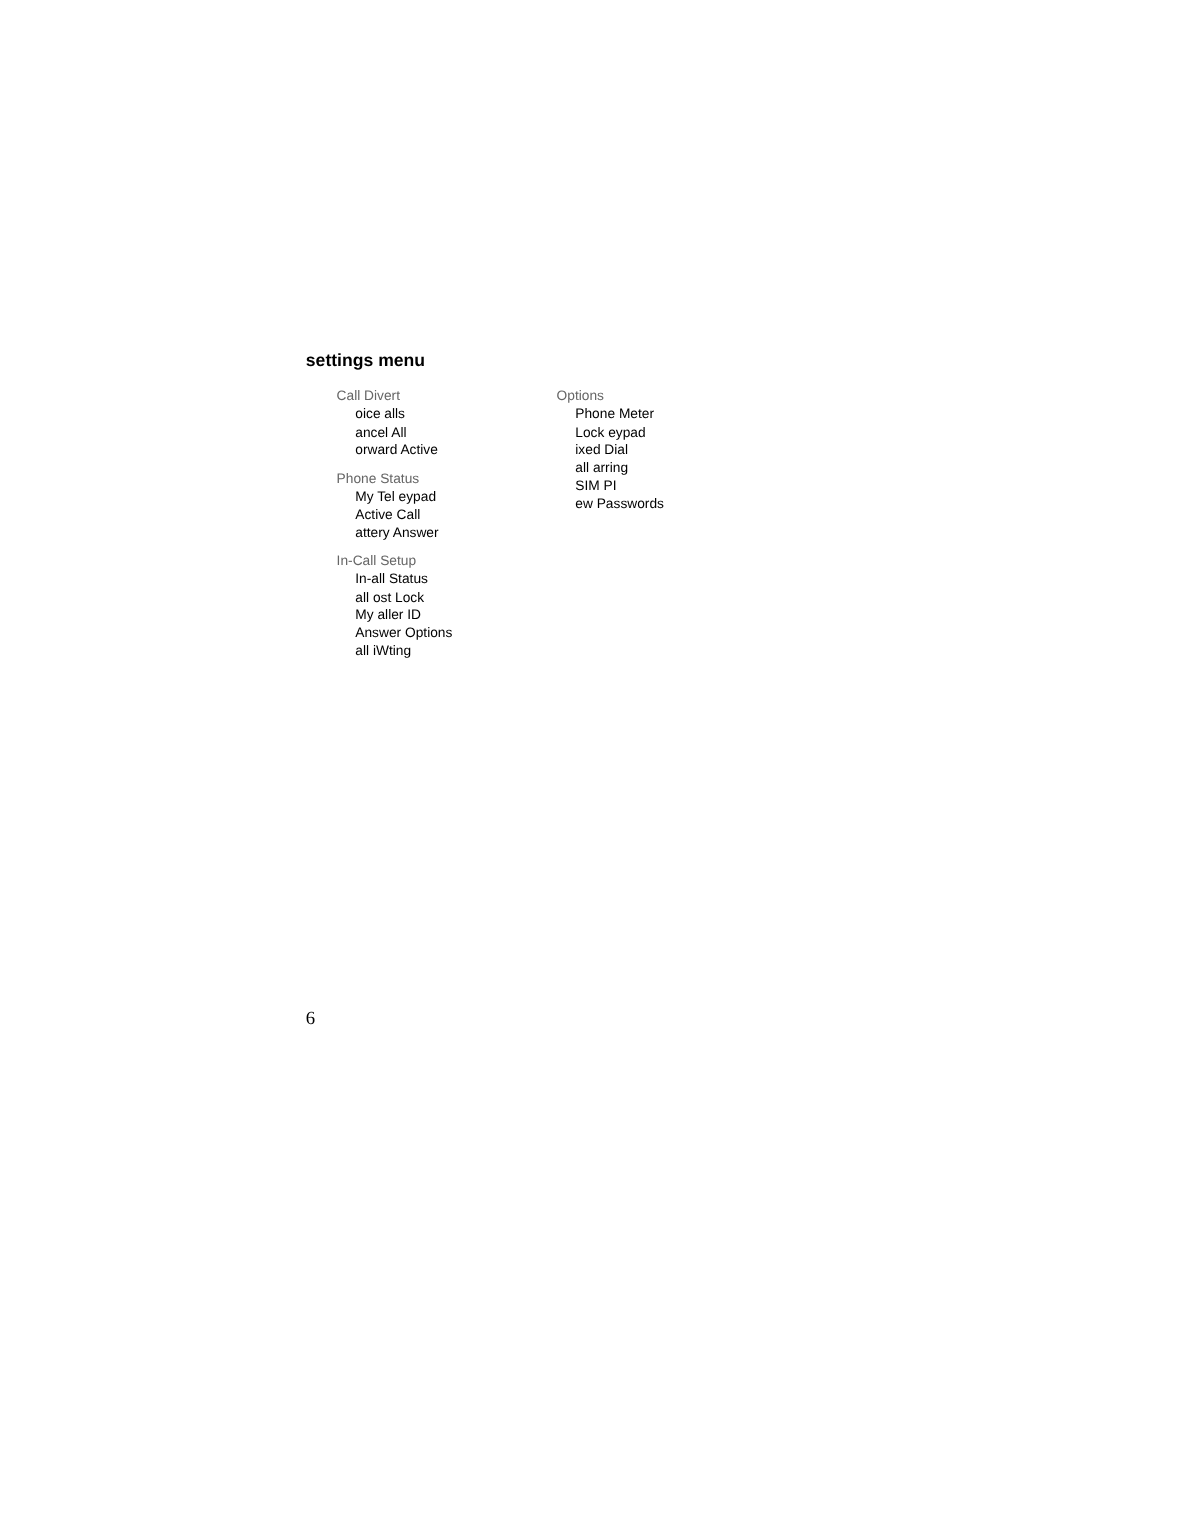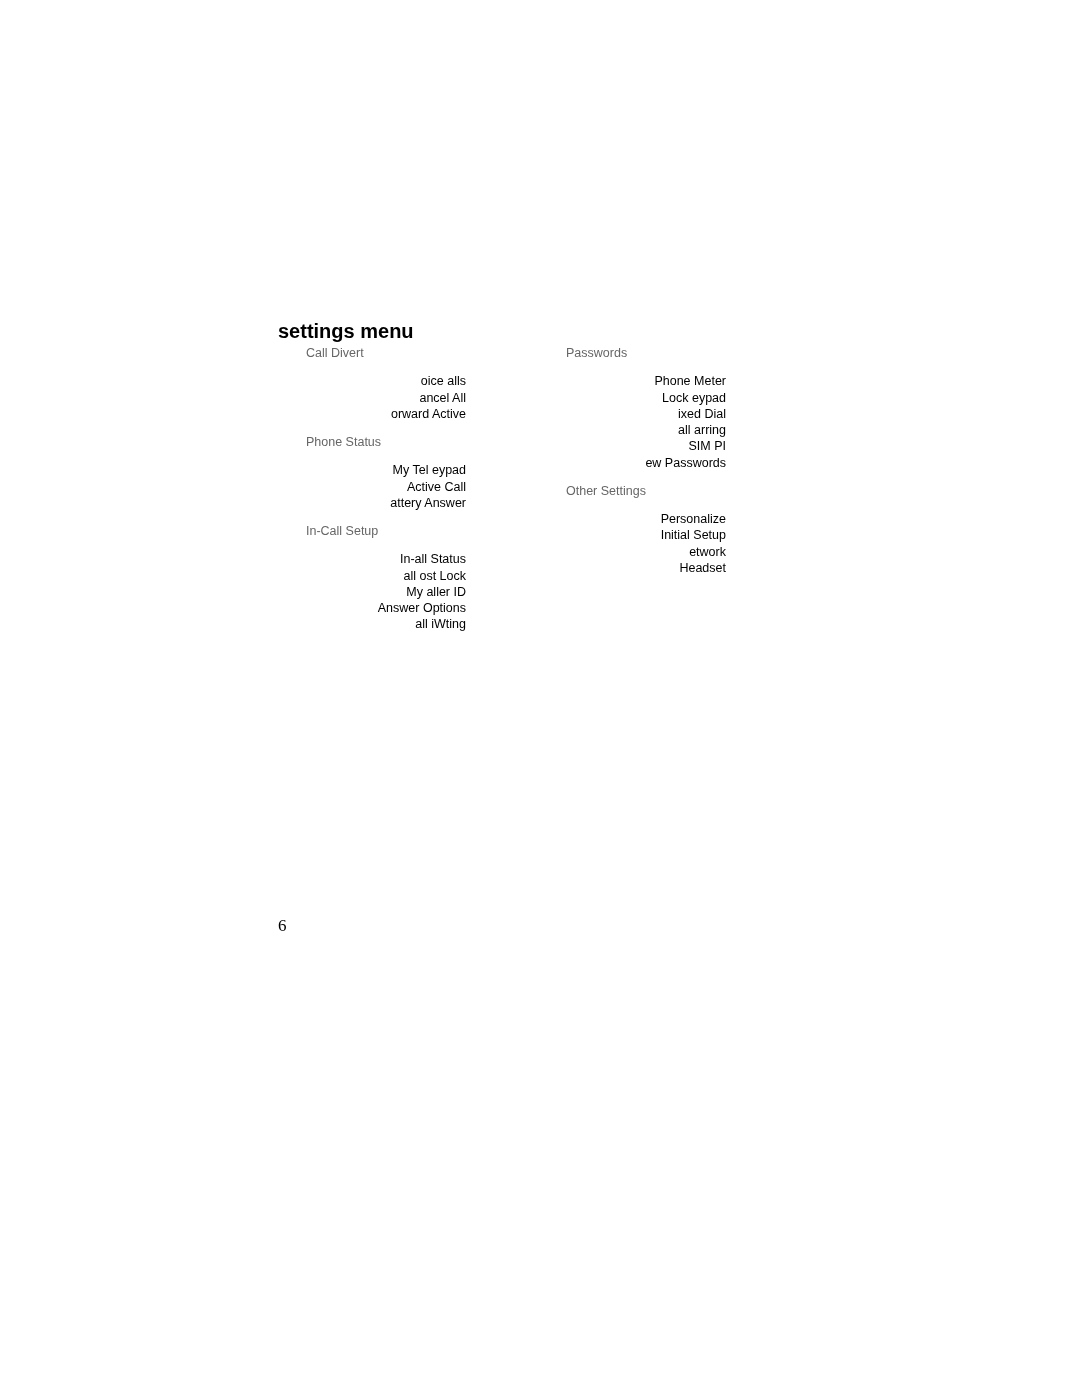--- a/index.html
+++ b/index.html
@@ -12,47 +12,45 @@
     color: #000000;
     position: relative;
   }
   .page {
     position: absolute;
     left: 278px;
     top: 320px;
     width: 540px;
   }
   .title {
-    font-size: 20px;
+    font-size: 16px;
     font-weight: bold;
-    margin-bottom: 2px;
+    margin-bottom: 14px;
   }
   .columns {
     display: flex;
-    gap: 60px;
   }
   .column {
     flex: 0 0 auto;
     width: 200px;
   }
   .section {
     margin-bottom: 10px;
   }
   .section-header {
     font-size: 12.5px;
     color: #666666;
     margin-left: 28px;
     line-height: 1.3;
   }
   .item-list {
     list-style: none;
     padding: 0;
-    margin: 12px;
+    margin: 0;
     margin-left: 45px;
-    text-align: right;
   }
   .item-list li {
     font-size: 12.5px;
     color: #000000;
     line-height: 1.3;
   }
   .page-number {
     position: absolute;
     left: 278px;
     top: 916px;
@@ -97,39 +95,30 @@
           <li>Answer Options</li>
           <li>all iWting</li>
         </ul>
       </div>
 
     </div>
 
     <div class="column">
 
       <div class="section">
-        <div class="section-header">Passwords</div>
+        <div class="section-header">Options</div>
         <ul class="item-list">
           <li>Phone Meter</li>
           <li>Lock eypad</li>
           <li>ixed Dial</li>
           <li>all arring</li>
           <li>SIM PI</li>
           <li>ew Passwords</li>
         </ul>
       </div>
 
-      <div class="section">
-        <div class="section-header">Other Settings</div>
-        <ul class="item-list">
-          <li>Personalize</li>
-          <li>Initial Setup</li>
-          <li>etwork</li>
-          <li>Headset</li>
-        </ul>
-      </div>
 
     </div>
 
   </div>
 </div>
 
 <div class="page-number">6</div>
 
 </body></html>

